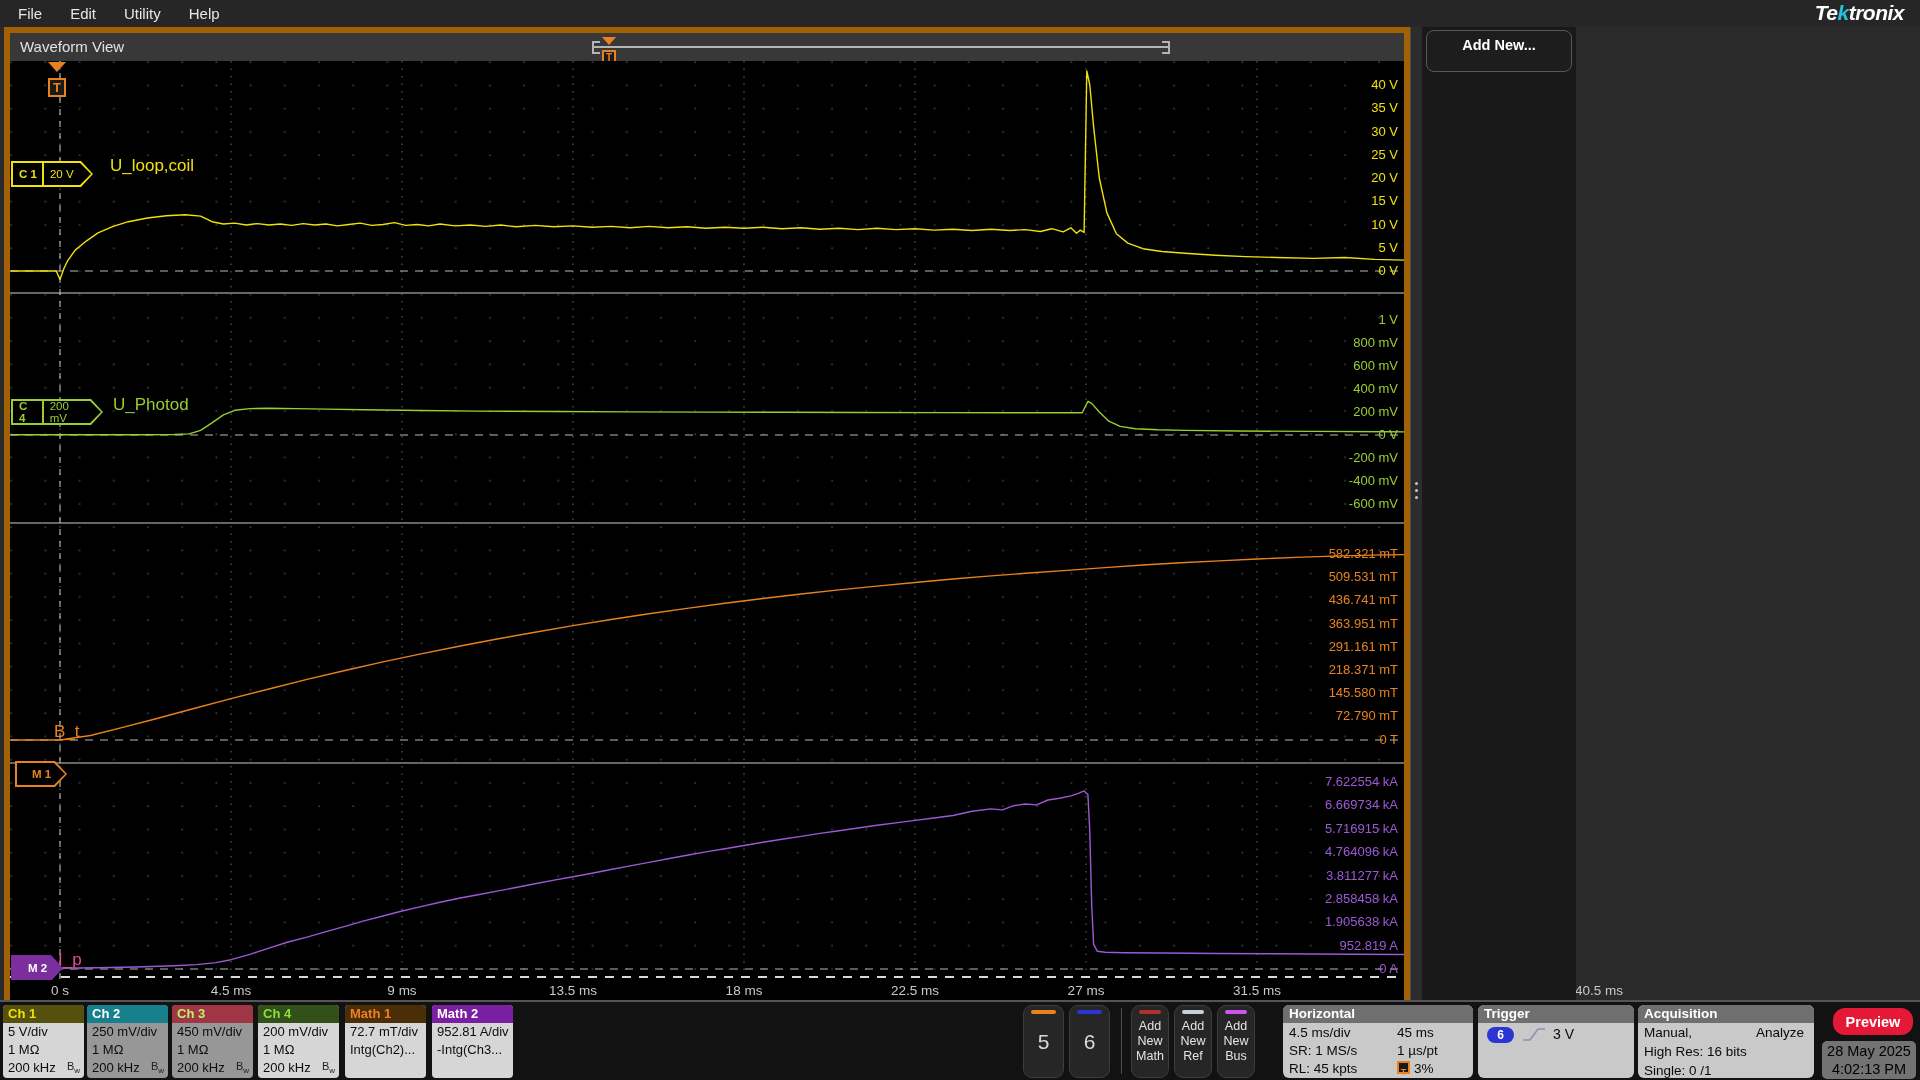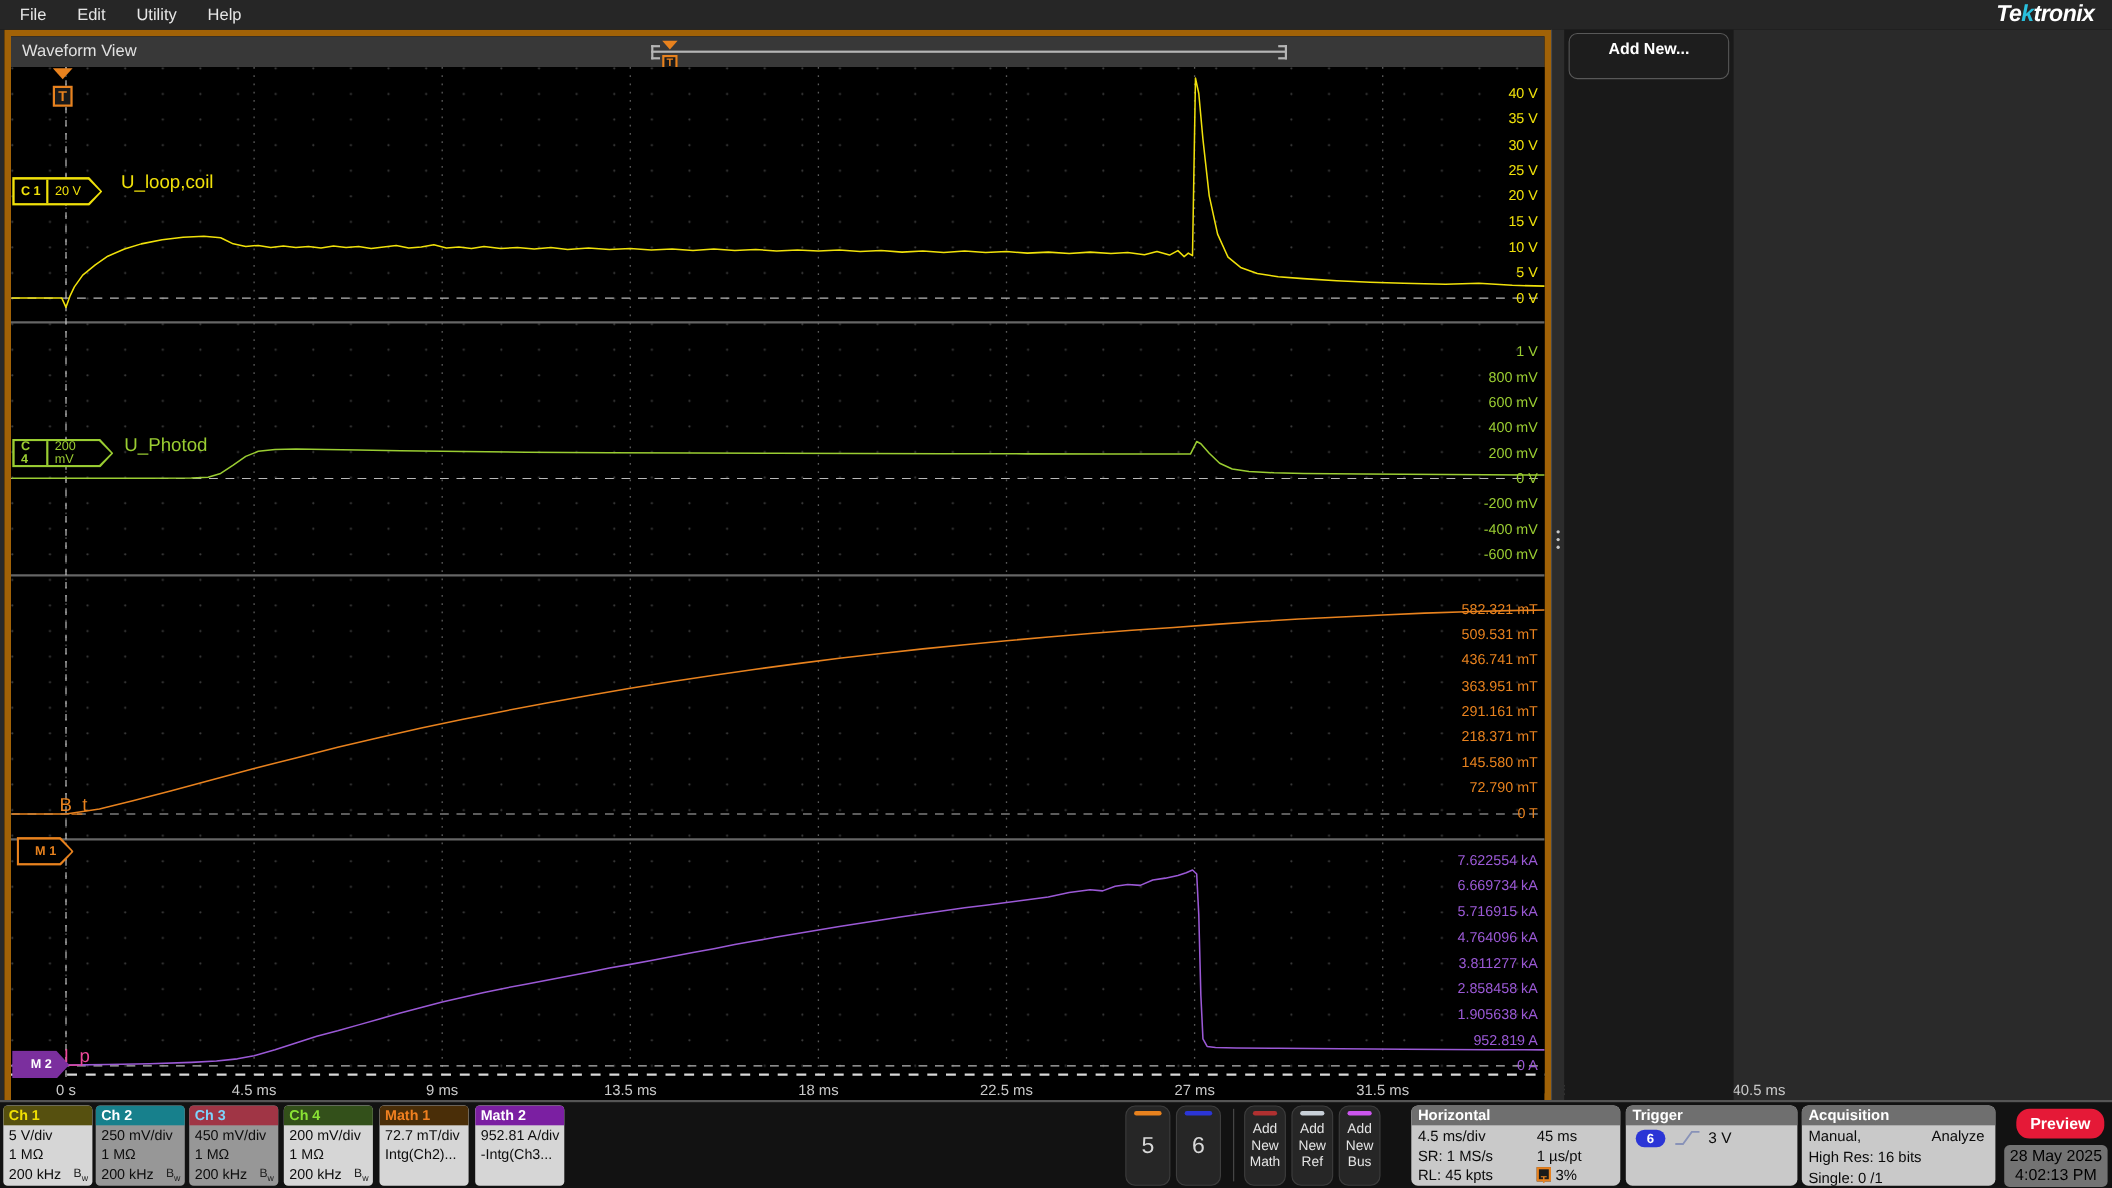--- a/index.html
+++ b/index.html
@@ -277,21 +277,21 @@
     <span class="bw"><span>B</span><sub>w</sub></span>
   </div>
   <div class="chbadge dim" style="left:87px;">
     <div class="chh" style="background: rgb(23, 128, 140); color: rgb(255, 255, 255);">Ch 2</div>
     <div class="chrow">250 mV/div</div>
     <div class="chrow">1 MΩ</div>
     <div class="chrow">200 kHz</div>
     <span class="bw"><span>B</span><sub>w</sub></span>
   </div>
   <div class="chbadge dim" style="left:172px;">
-    <div class="chh" style="background: rgb(160, 53, 69); color: #7dd3fc;">Ch 3</div>
+    <div class="chh" style="background: rgb(160, 53, 69); color: #bef264;">Ch 3</div>
     <div class="chrow">450 mV/div</div>
     <div class="chrow">1 MΩ</div>
     <div class="chrow">200 kHz</div>
     <span class="bw"><span>B</span><sub>w</sub></span>
   </div>
   <div class="chbadge" style="left:258px;">
     <div class="chh" style="background: rgb(51, 80, 26); color: rgb(138, 226, 52);">Ch 4</div>
     <div class="chrow">200 mV/div</div>
     <div class="chrow">1 MΩ</div>
     <div class="chrow">200 kHz</div>

